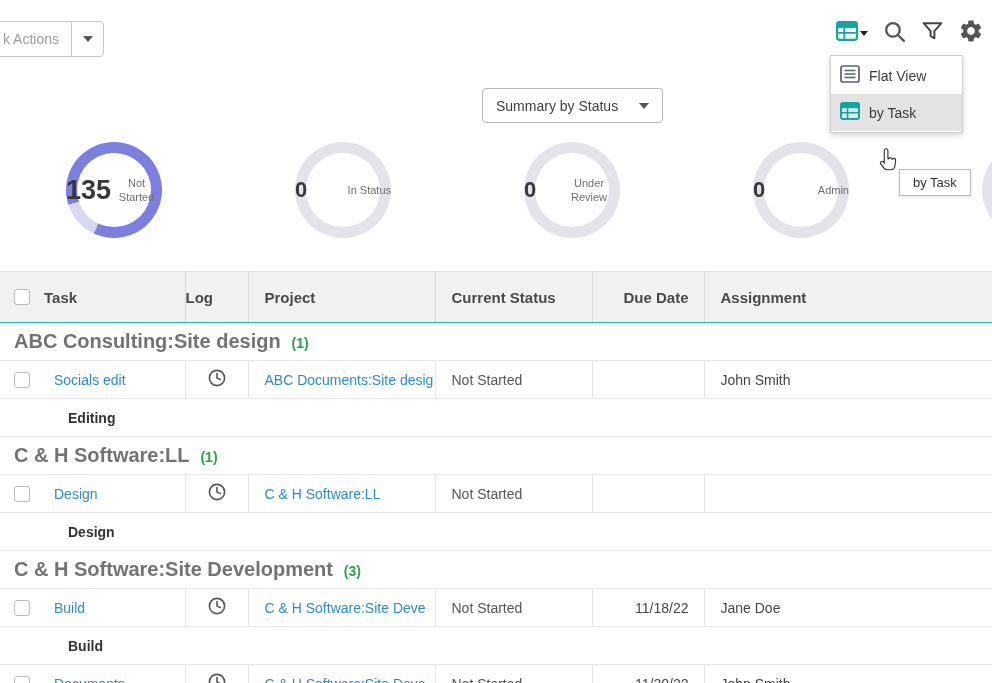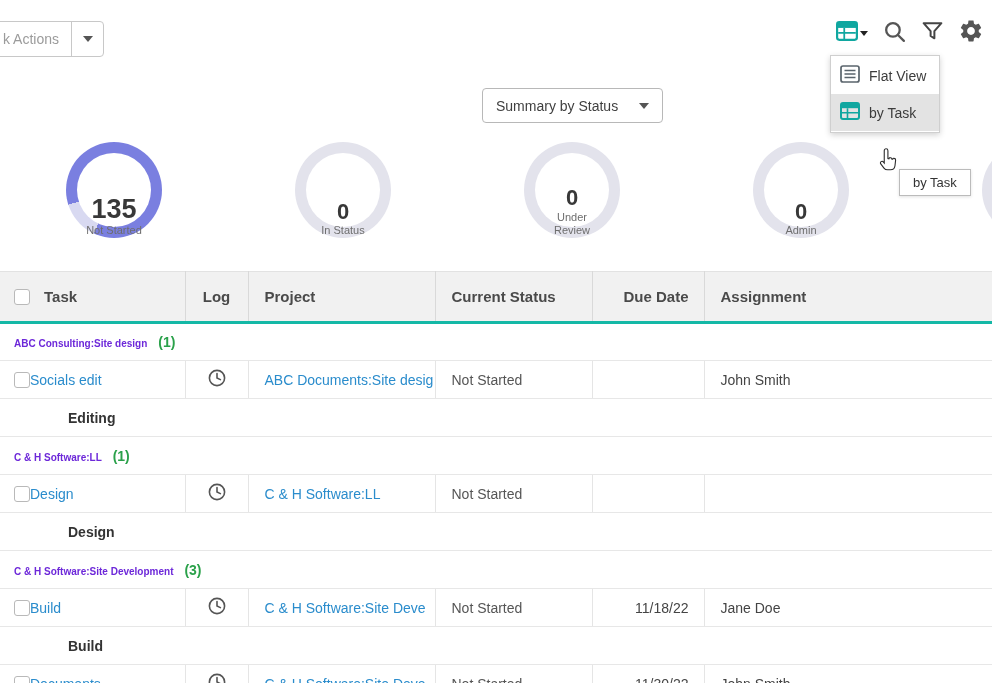--- a/index.html
+++ b/index.html
@@ -14,70 +14,70 @@
     color:#9b9b9b; font-size:14px; white-space:nowrap; }
   .actions-caret { width:32px; display:flex; align-items:center; justify-content:center; border-left:1px solid #c8c8c8; }
   .tri-down { width:0; height:0; border-left:5px solid transparent; border-right:5px solid transparent; border-top:6px solid #555; }
 
   
   .top-icons { position:absolute; top:19px; left:836px; height:28px; display:flex; align-items:center; gap:14px; }
   .icon-btn { display:flex; align-items:center; cursor:pointer; }
   .view-caret { width:0; height:0; border-left:4px solid transparent; border-right:4px solid transparent; border-top:5px solid #222; margin-left:2px; }
 
   
-  .view-menu { position:absolute; left:830px; top:55px; width:110px; background:#fff; border:1px solid #cfcfcf;
+  .view-menu { position:absolute; left:830px; top:55px; width:133px; background:#fff; border:1px solid #cfcfcf;
     box-shadow:0 2px 6px rgba(0,0,0,.18); z-index:10; padding:1px 0;text-align:right; }
   .menu-item { height:37px; display:flex; align-items:center; gap:9px; padding-left:9px; font-size:14px; color:#3c3c3c; cursor:pointer; }
   .menu-item.active { background:#e3e3e3; }
 
   .tooltip { position:absolute; left:899px; top:169px; z-index:11; background:#fff; border:1px solid #bbb;
     padding:5px 13px; font-size:13px; color:#333; box-shadow:0 1px 3px rgba(0,0,0,.12); white-space:nowrap; }
 
   .cursor { position:absolute; left:876px; top:148px; z-index:12; }
 
   
   .summary-select { position:absolute; left:482px; top:88px; width:181px; height:35px; border:1px solid #b8b8b8;
     border-radius:4px; background:#fff; display:flex; align-items:center; justify-content:space-between;
     padding:0 13px; font-size:14px; color:#3f3f3f; cursor:pointer; }
 
   
   .donut { position:absolute; top:142px; width:96px; height:96px; border-radius:50%; }
   .donut .hole { position:absolute; inset:11px; background:#fff; border-radius:50%; }
-  .donut-center { position:absolute; inset:0; display:flex; flex-direction:column; align-items:center; justify-content:flex-end; }
+  .donut-center { position:absolute; inset:0; display:flex; flex-direction:row; align-items:center; justify-content:space-between; }
   .donut-value { font-size:22px; font-weight:bold; color:#383838; line-height:1.05; }
   .donut-label { font-size:11px; color:#6e6e6e; text-align:center; max-width:62px; line-height:1.25; margin-top:1px; }
   .d0 { left:66px;  background:conic-gradient(#7a7fe0 0deg 205deg, #d8d9f1 205deg 252deg, #7a7fe0 252deg 360deg); }
   .d0 .donut-value { font-size:27px; }
   .d1 { left:295px; background:#e3e3ec; }
   .d2 { left:524px; background:#e3e3ec; }
   .d3 { left:753px; background:#e3e3ec; }
   .d4 { left:982px; background:#e3e3ec; }
 
   
   table { position:absolute; left:0; top:271px; width:992px; border-collapse:collapse; table-layout:fixed; }
   th, td { font-size:14px; vertical-align:middle; }
   thead th { height:51px; background:#f1f1f1; color:#4a4a4a; font-size:15px; font-weight:bold; text-align:left;
-    border-top:1px solid #e2e2e2; border-bottom:3px solid #14b8a6; border-right:1px solid #d9d9d9; padding-left:16px; }
+    border-top:1px solid #e2e2e2; border-bottom:1px solid #14b8a6; border-right:1px solid #d9d9d9; padding-left:16px; }
   thead th:last-child { border-right:none; }
   th.th-task { padding-left:0; }
   .th-task-inner { display:flex; align-items:center; gap:14px; padding-left:14px; }
-  th.th-log { text-align:center; padding-left:0; }
+  th.th-log { padding-left:0; }
   th.th-due { text-align:right; padding-right:15px;padding-left:16px; }
   tbody td { height:38px; border-bottom:1px solid #e7e7e7; }
   .task-row td { border-right:1px solid #e5e5e5; }
   .task-row td:last-child { border-right:none;margin-left:48px; }
   .cell-task { padding-left:0; overflow:hidden; white-space:nowrap; }
-  .cell-task-inner { display:flex; align-items:center; gap:0; padding-left:14px; }
+  .cell-task-inner { display:flex; align-items:center; gap:24px; padding-left:14px; }
   .cell-log { text-align:center; }
   .cell-project { padding-left:16px; overflow:hidden; white-space:nowrap; }
   .cell-status { padding-left:16px; color:#555; }
   .cell-due { text-align:right; padding-right:15px; color:#444;margin-left:40px; }
   .cell-assign { padding-left:16px; color:#444; }
   .group-row td { padding-left:14px; }
-  .group-title { font-size:10px; font-weight:bold; color:#6d28d9; }
+  .group-title { font-size:20px; font-weight:bold; color:#737373; }
   .group-count { font-size:14px; font-weight:bold; color:#2aa14a; margin-left:7px; }
   .sub-row td { padding-left:68px; font-weight:bold; color:#333;margin-top:42px; }
   a.link { color:#2a8ccc; text-decoration:none; cursor:pointer; font-size:14px; }
   .checkbox { display:inline-block; width:16px; height:16px; border:1px solid #b9b9b9; border-radius:3px; background:#fff; flex:0 0 auto; cursor:pointer; }
   .clock-btn { display:inline-flex; cursor:pointer; }
 </style>
 </head>
 <body>
 
 <div class="stage">

